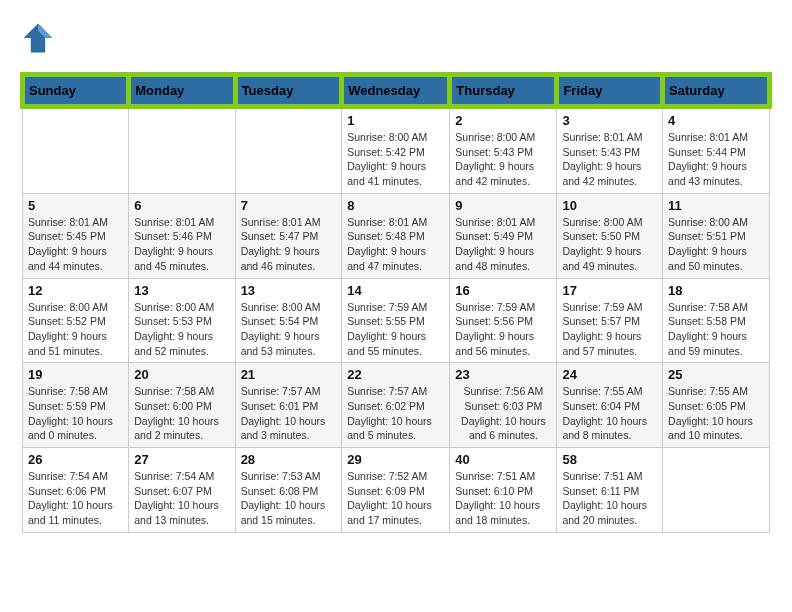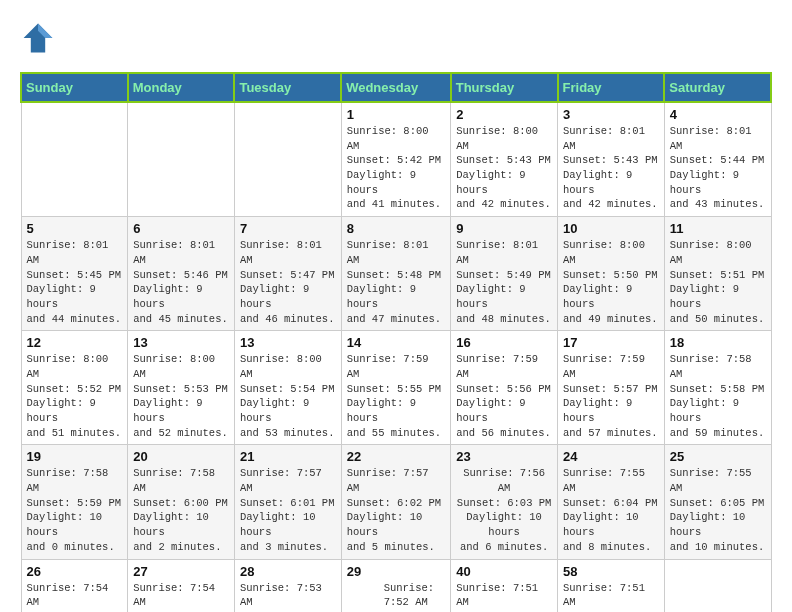--- a/index.html
+++ b/index.html
@@ -51,26 +51,26 @@
     .location {
       font-size: 15px;
       color: #555;
     }
     .calendar {
       width: 100%;
       border-collapse: collapse;
     }
     .calendar th {
       background: #2e6da4;
-      color: #86efac;
+      color: #000000;
       font-size: 13px;
       font-weight: bold;
       padding: 6px 4px;
       text-align: left;
-      border: 2px solid #84cc16;
+      border: 5px solid #84cc16;
     }
     .calendar td {
       vertical-align: top;
       border: 1px solid #ccc;
       padding: 4px 5px;
       font-size: 11px;
       color: #333;
       width: 110px;
       min-height: 80px;
       background: #fff;
@@ -81,21 +81,20 @@
     .day-num {
       font-size: 13px;
       font-weight: bold;
       margin-bottom: 2px;
       color: #111;
     }
     .day-info {
       font-size: 10.5px;
       line-height: 1.4;
       color: #333;
-      font-family: Liberation Mono, monospace;
     }
     .empty-cell {
       background: #fff !important;
     }
   </style>
 </head>
 <body>
 
 <div class="header">
   <div class="logo">
@@ -330,21 +329,21 @@
         </td>
         <td>
           <div class="day-num">28</div>
           <div class="day-info" style="white-space: pre-line;">Sunrise: 7:53 AM
 Sunset: 6:08 PM
 Daylight: 10 hours
 and 15 minutes.</div>
         </td>
         <td>
           <div class="day-num">29</div>
-          <div class="day-info" style="white-space: pre-line; margin-left: 37px;">Sunrise: 7:52 AM
+          <div class="day-info" style="white-space: pre-line;">Sunrise: 7:52 AM
 Sunset: 6:09 PM
 Daylight: 10 hours
 and 17 minutes.</div>
         </td>
         <td>
           <div class="day-num">40</div>
           <div class="day-info" style="white-space: pre-line;">Sunrise: 7:51 AM
 Sunset: 6:10 PM
 Daylight: 10 hours
 and 18 minutes.</div>

